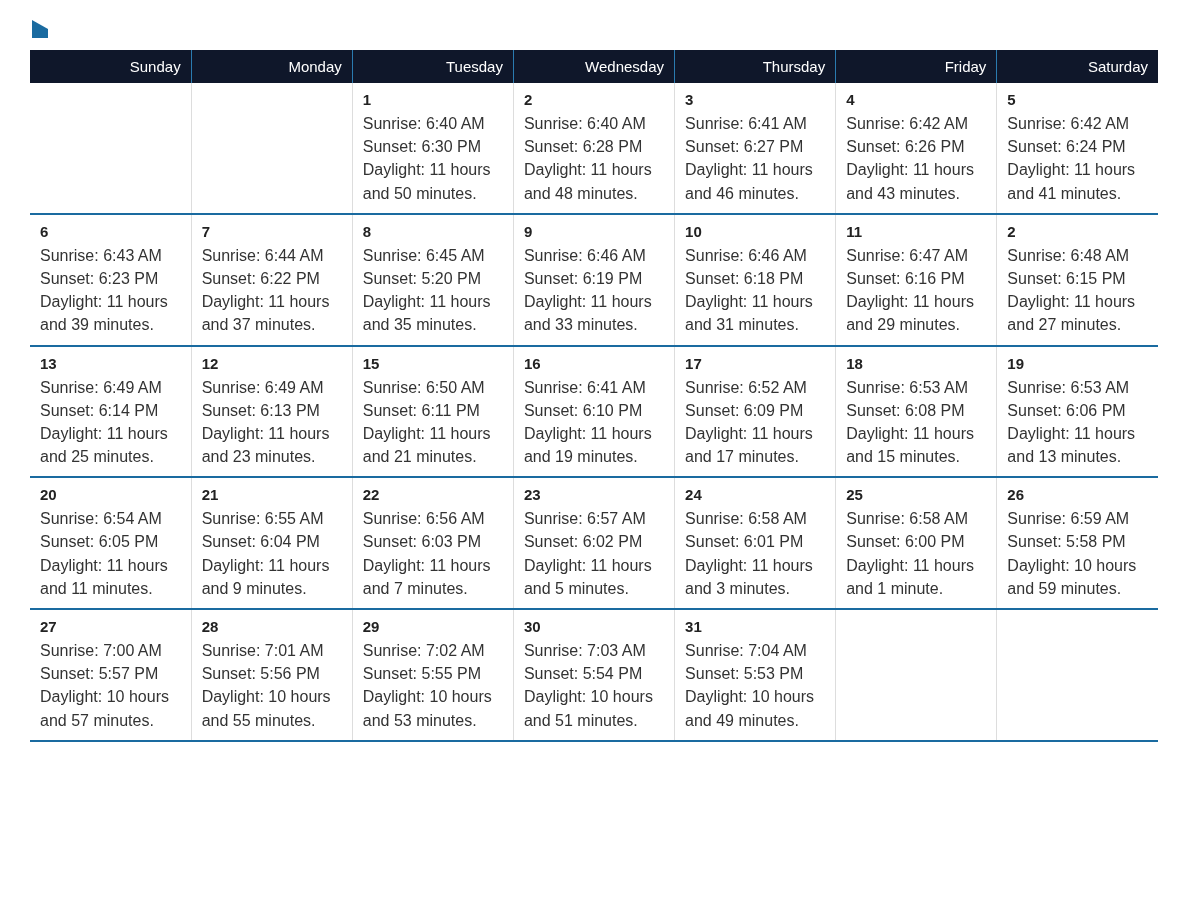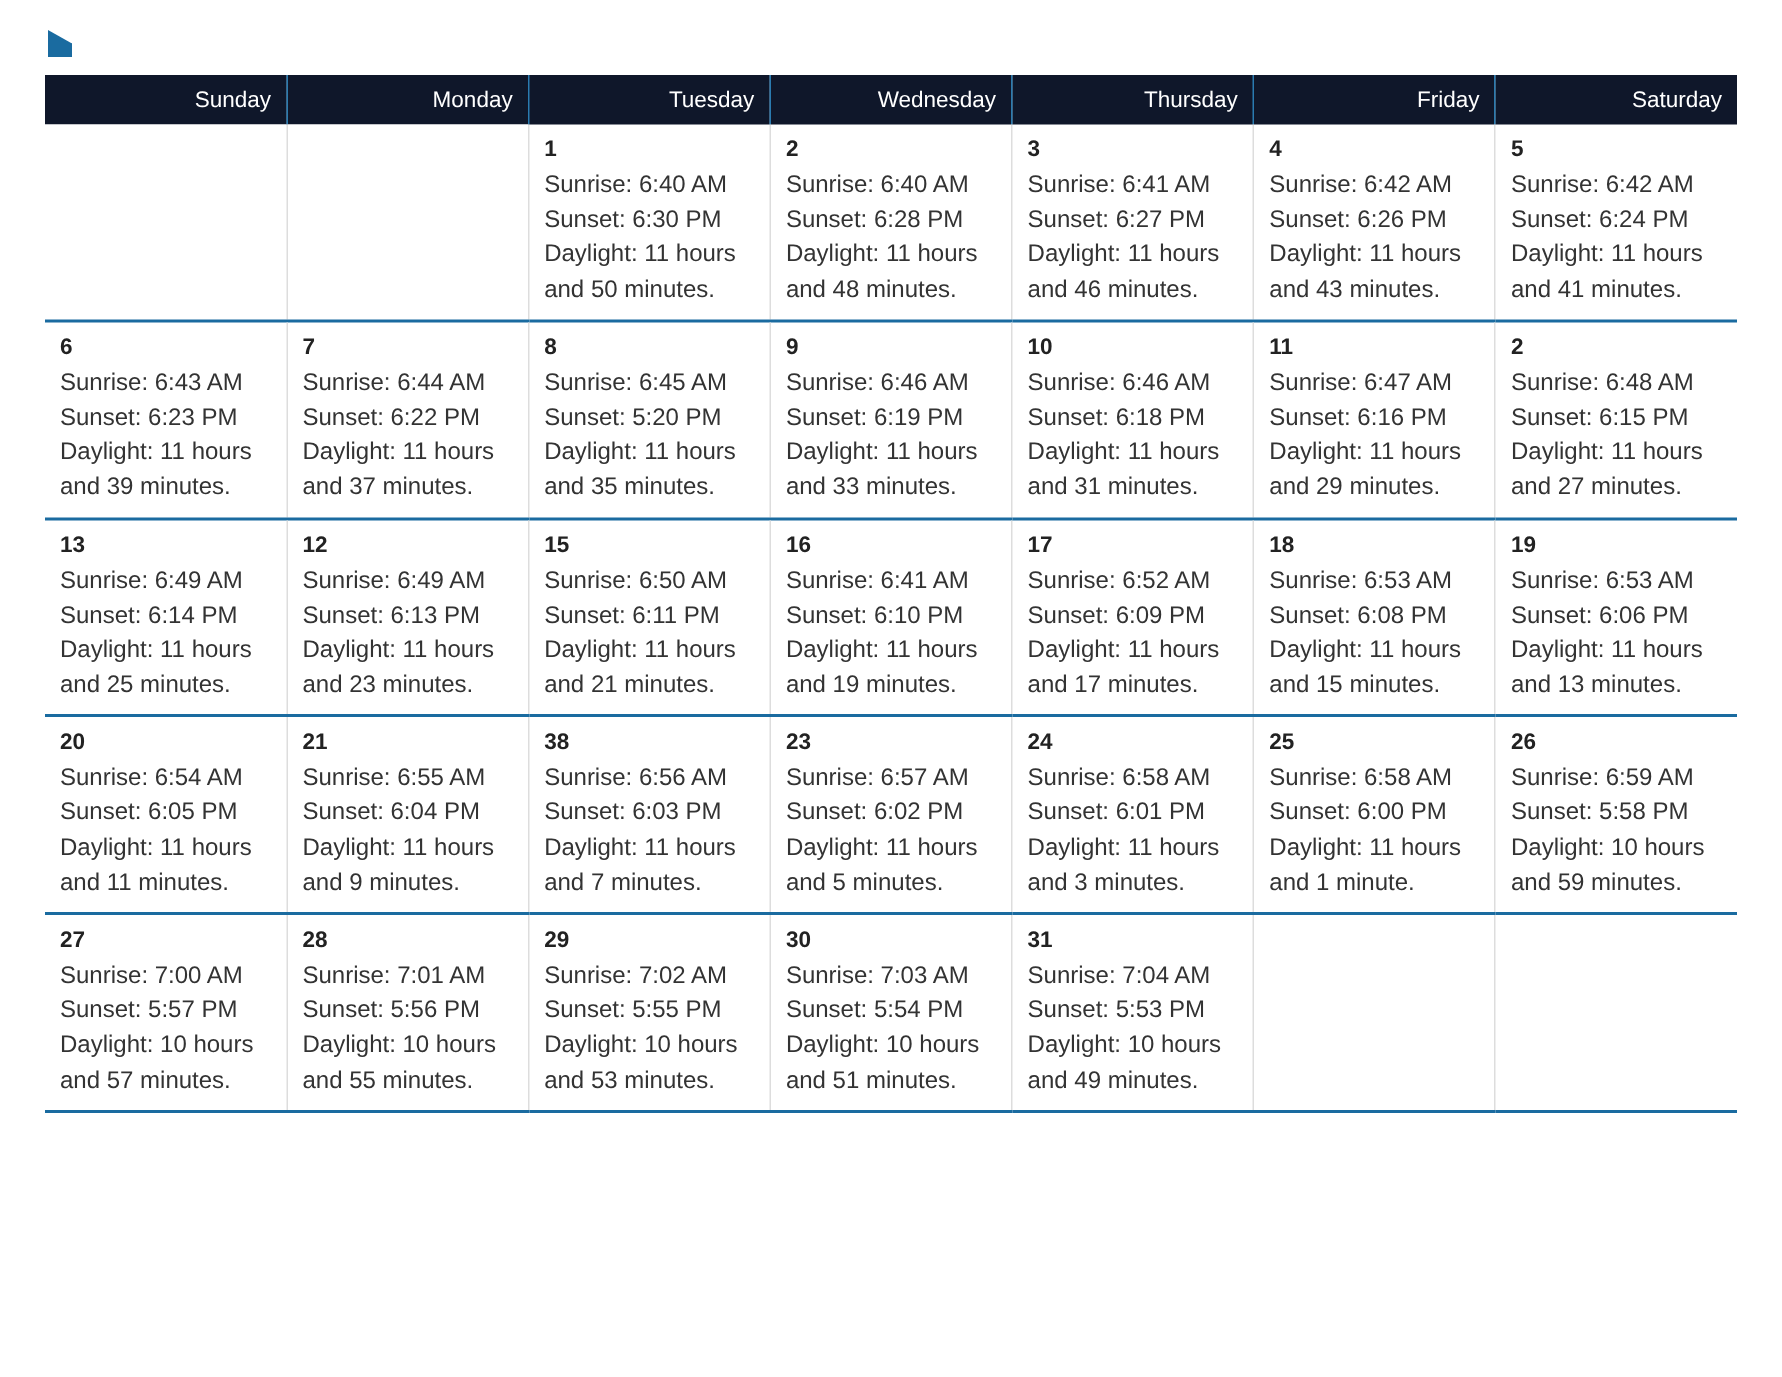--- a/index.html
+++ b/index.html
@@ -298,21 +298,21 @@
 and 11 minutes.</div>
         </td>
         <td>
           <span class="day-number">21</span>
           <div class="day-info">Sunrise: 6:55 AM
 Sunset: 6:04 PM
 Daylight: 11 hours
 and 9 minutes.</div>
         </td>
         <td>
-          <span class="day-number">38</span>
+          <span class="day-number">22</span>
           <div class="day-info">Sunrise: 6:56 AM
 Sunset: 6:03 PM
 Daylight: 11 hours
 and 7 minutes.</div>
         </td>
         <td>
           <span class="day-number">23</span>
           <div class="day-info">Sunrise: 6:57 AM
 Sunset: 6:02 PM
 Daylight: 11 hours

